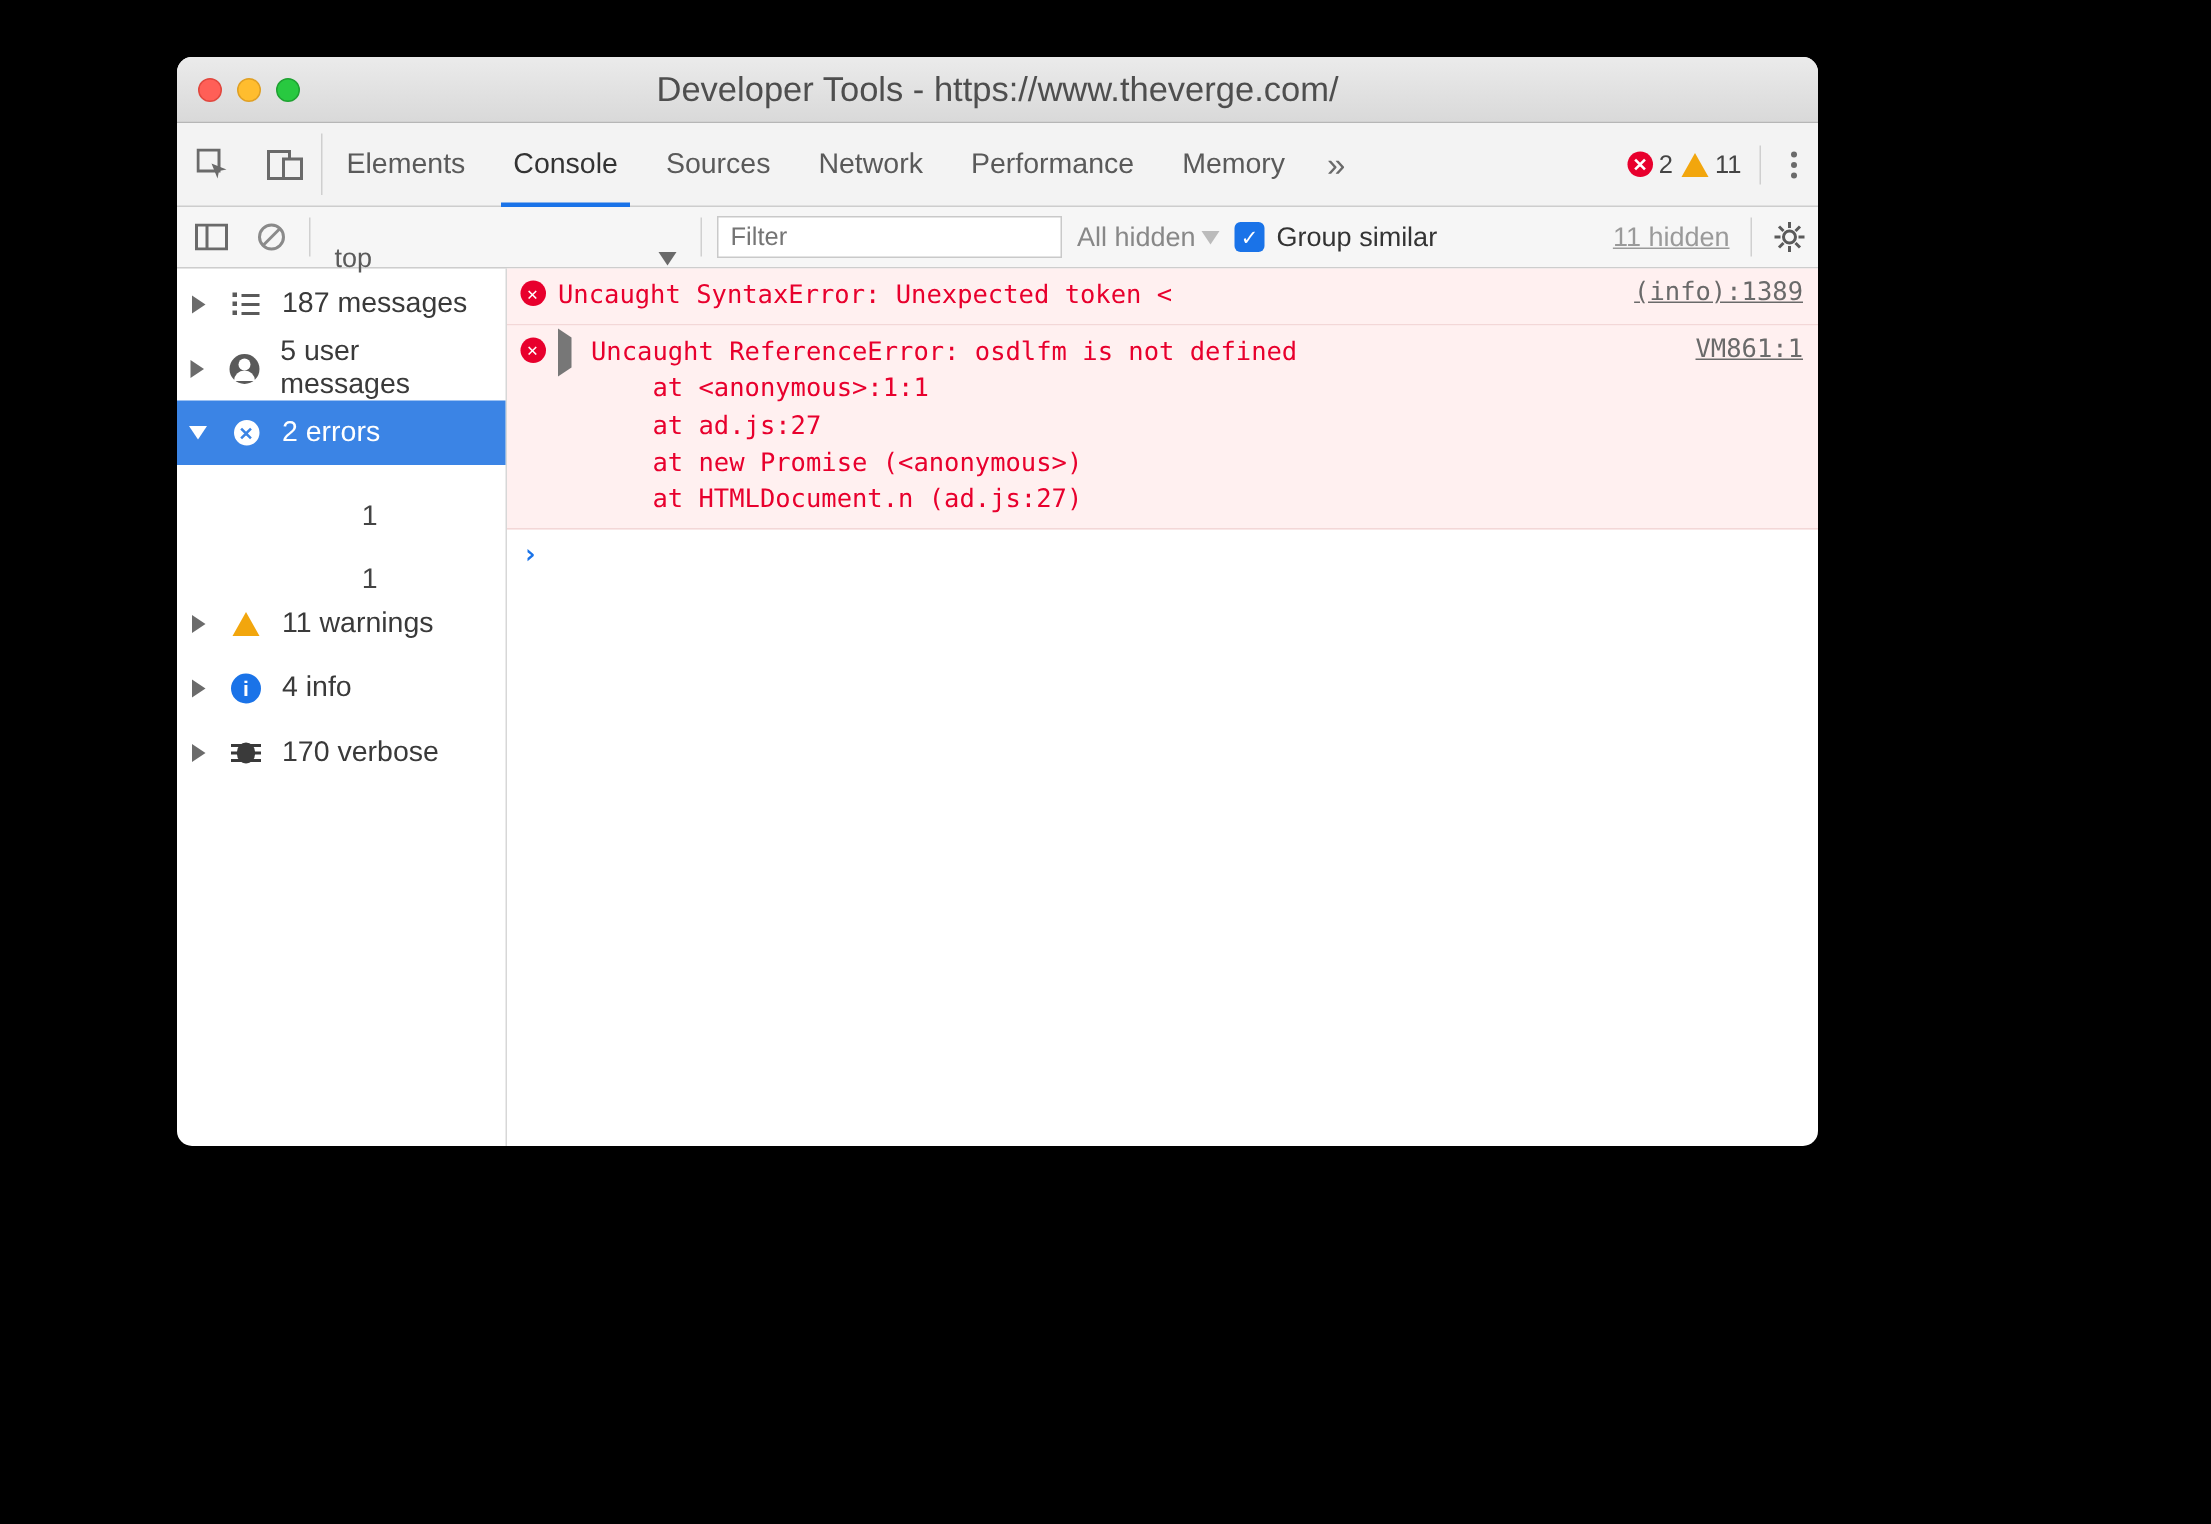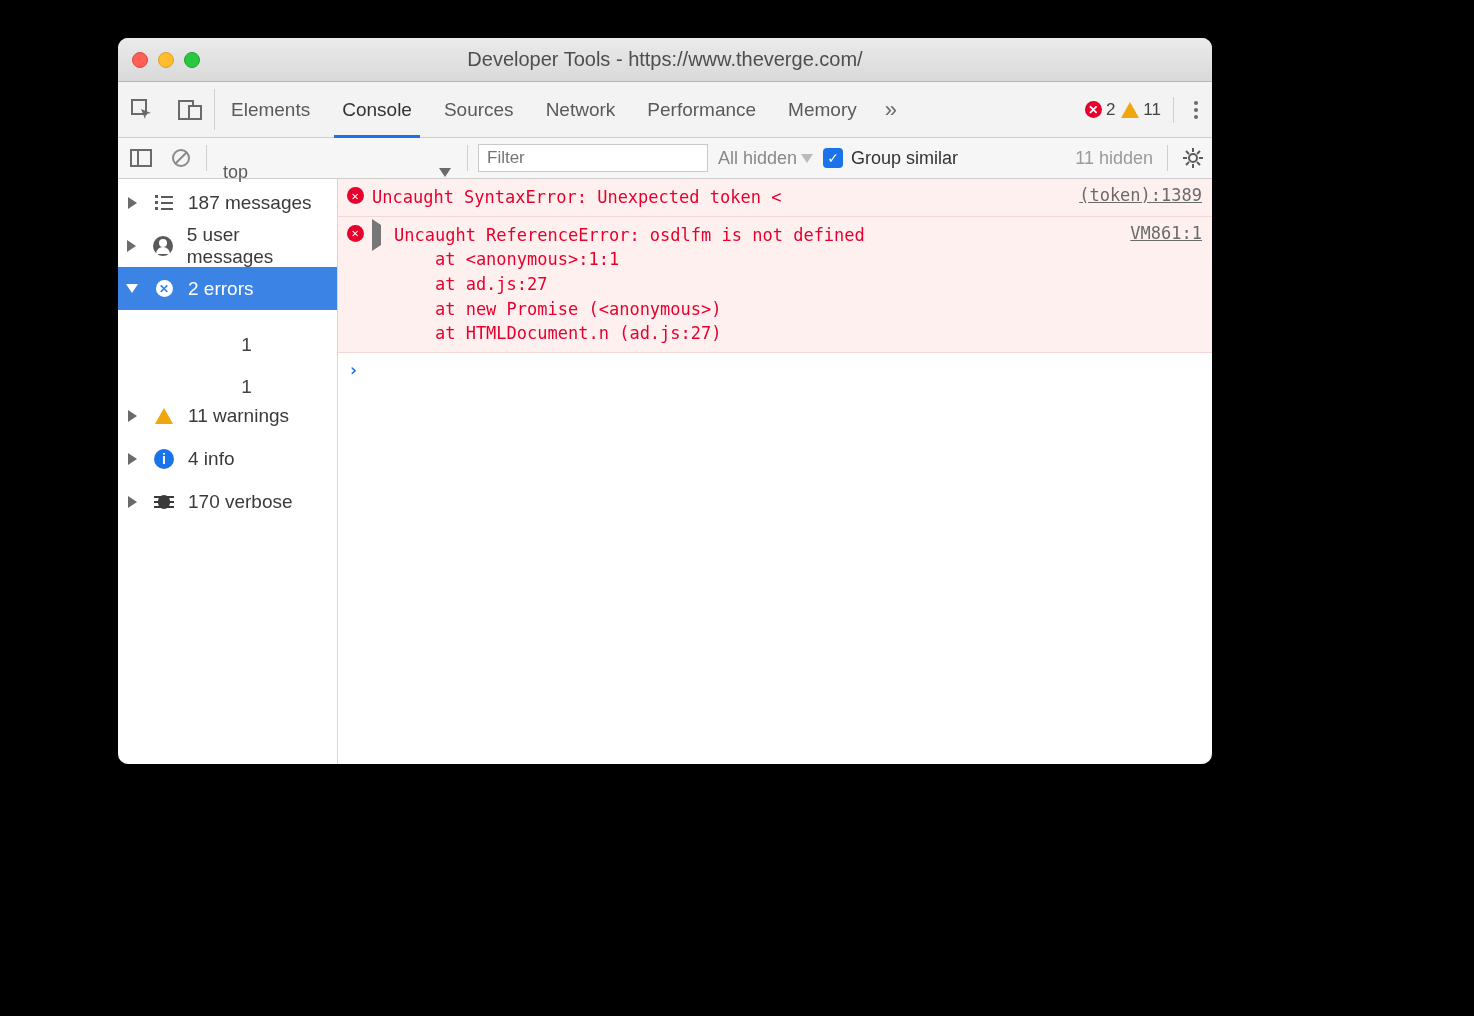--- a/index.html
+++ b/index.html
@@ -32,21 +32,21 @@
     align-items: center;
     position: relative;
   }
   .traffic { display:flex; gap:10px; padding-left:14px; }
   .dot { width:16px; height:16px; border-radius:50%; }
   .dot.red{background:#ff5f57;border:1px solid #e1483f;}
   .dot.yellow{background:#ffbd2e;border:1px solid #e0a024;}
   .dot.green{background:#28c940;border:1px solid #1fa232;}
   .title{
     position:absolute; left:0; right:0; text-align:center;
-    font-size:20px; color:#4e4e4e; font-weight:400;
+    font-size:23px; color:#4e4e4e; font-weight:400;
     pointer-events:none;
   }
 
   
   .tabbar{
     height:56px;
     border-bottom:1px solid #cdcdcd;
     display:flex; align-items:stretch;
     background:#f3f3f3;
     font-size:19px; color:#5a5a5a;
@@ -93,21 +93,21 @@
   }
   .filter-input{
     width:230px; height:28px; border:1px solid #c9c9c9; background:#fff;
     padding:0 8px; font-size:17px; color:#888;
   }
   .levels{display:flex;align-items:center;gap:4px;color:#888;}
   .checkbox{
     width:20px;height:20px;border-radius:4px;background:#1a73e8;
     display:flex;align-items:center;justify-content:center;color:#fff;font-size:14px;
   }
-  .hidden-count{color:#9a9a9a;}
+  .hidden-count{color:#9a9a9a;text-decoration:underline;}
 
   
   .body{flex:1;display:flex;min-height:0;}
 
   
   .sidebar{
     width:220px; border-right:1px solid #d7d7d7;
     font-size:19px; color:#3a3a3a;
     padding-top:2px;
   }
@@ -373,21 +373,21 @@
       </div>
     </div>
 
     <div class="messages">
 
       <div class="msg">
         <span class="mi">
             <span class="err-circle">✕</span>
           </span>
         <span class="content">Uncaught SyntaxError: Unexpected token &lt;</span>
-        <span class="src">(token):1389</span>
+        <span class="src">(info):1389</span>
       </div>
 
       <div class="msg">
         <span class="mi">
             <span class="err-circle">✕</span>
           </span>
         <span class="expand"><span class="tri-right" style="color:#777"></span></span>
         <span class="content">Uncaught ReferenceError: osdlfm is not defined
     at &lt;anonymous&gt;:1:1
     at ad.js:27

